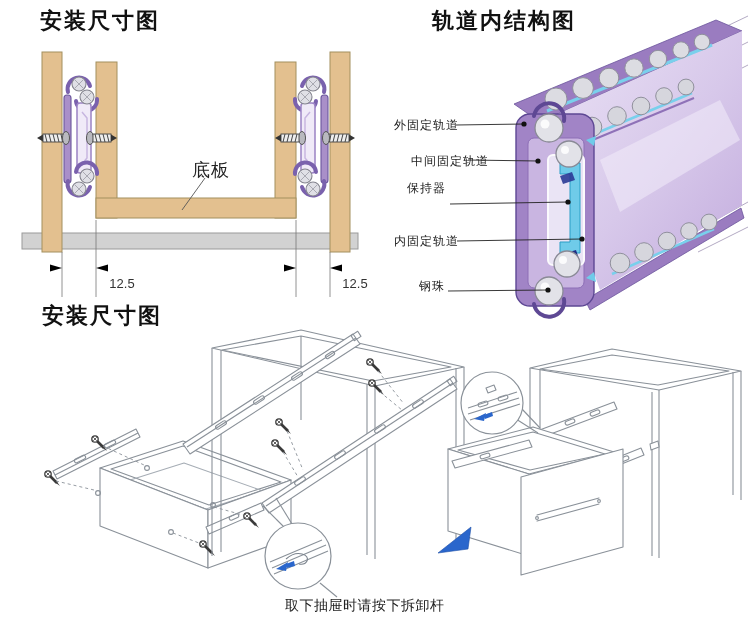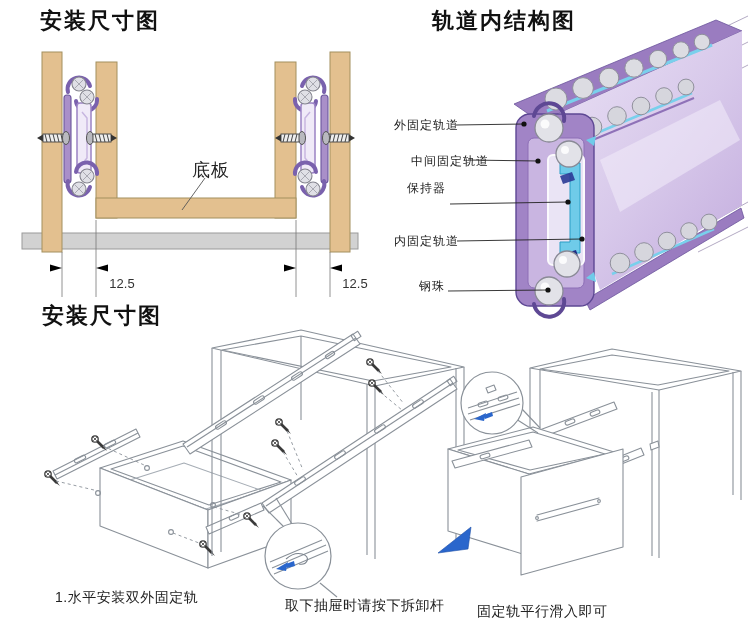--- a/index.html
+++ b/index.html
@@ -332,17 +332,15 @@
 
 <div class="abs dim-text" style="left:62px;width:34px;top:276px;">12.5</div>
 <div class="abs dim-text" style="left:294px;width:36px;top:276px;">12.5</div>
 
 <div class="abs part-label" style="left:394px;top:117px;">外固定轨道</div>
 <div class="abs part-label" style="left:393px;top:153px;margin-left:18px;">中间固定轨道</div>
 <div class="abs part-label" style="left:407px;top:180px;">保持器</div>
 <div class="abs part-label" style="left:394px;top:233px;">内固定轨道</div>
 <div class="abs part-label" style="left:419px;top:278px;">钢珠</div>
 
-<div class="abs caption" style="left:55px;top:589px;">1.水平安装双外固定轨</div>
 <div class="abs caption" style="left:285px;top:597px;">取下抽屉时请按下拆卸杆</div>
-<div class="abs caption" style="left:477px;top:603px;">固定轨平行滑入即可</div>
 
 </div>
 
 </body></html>

